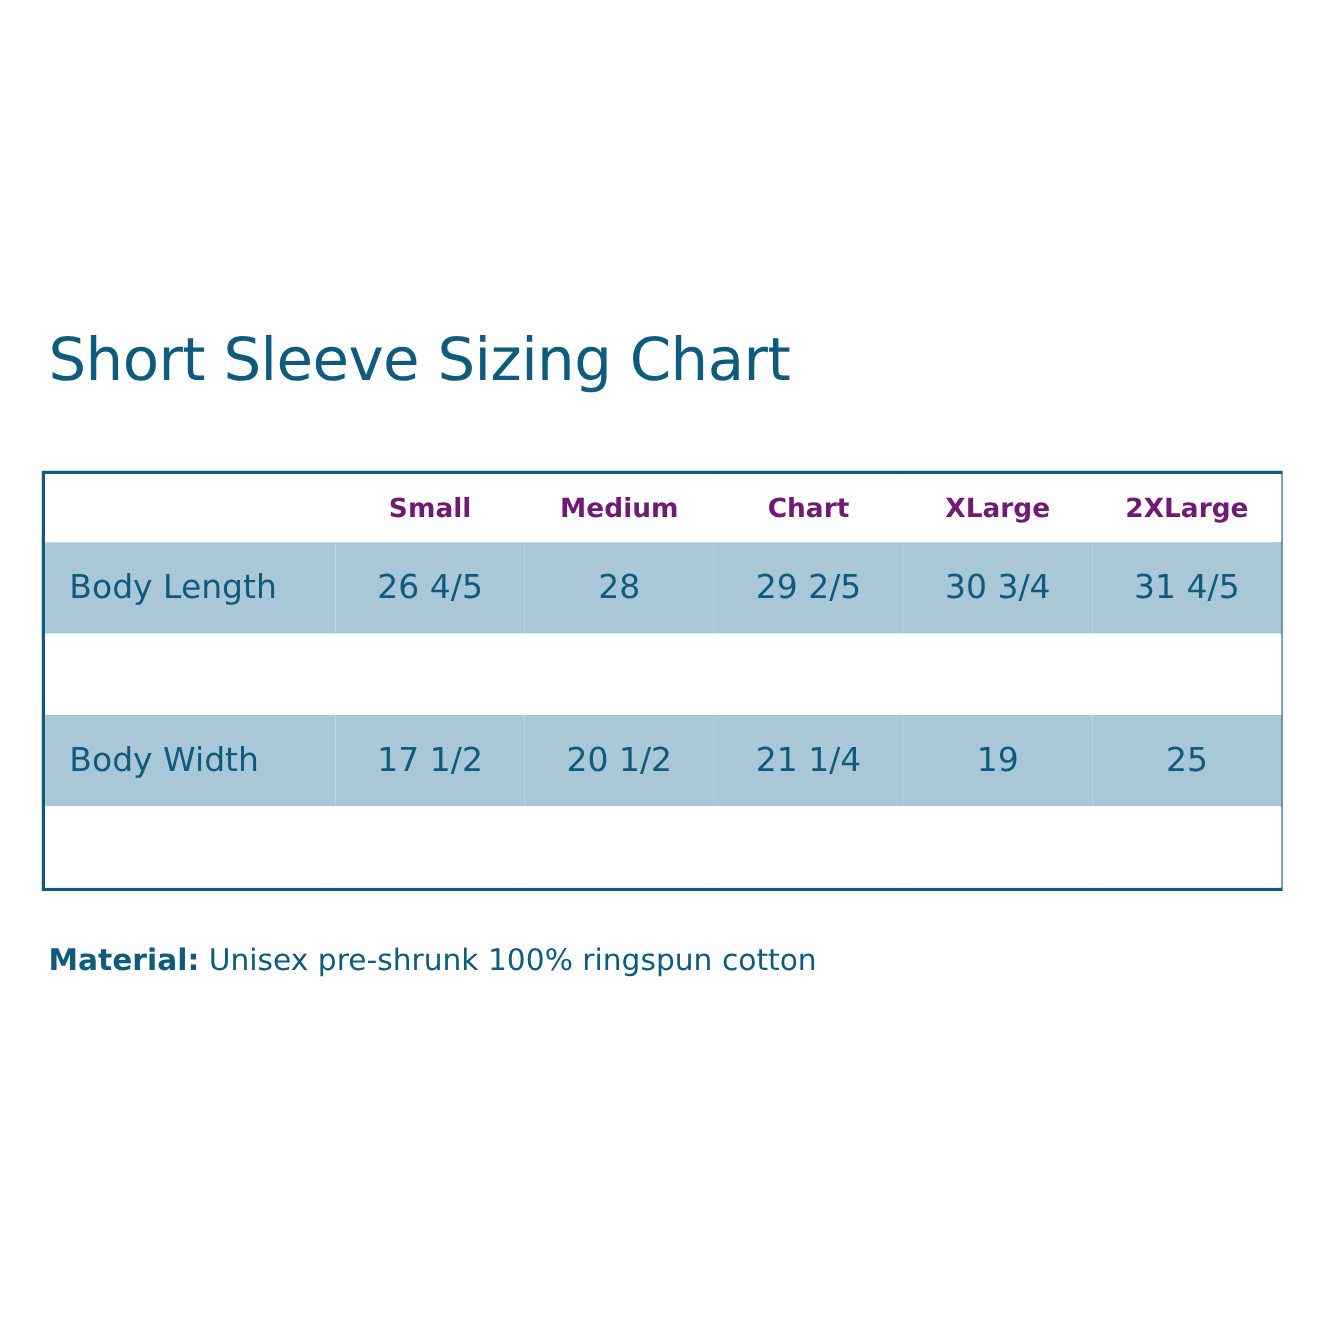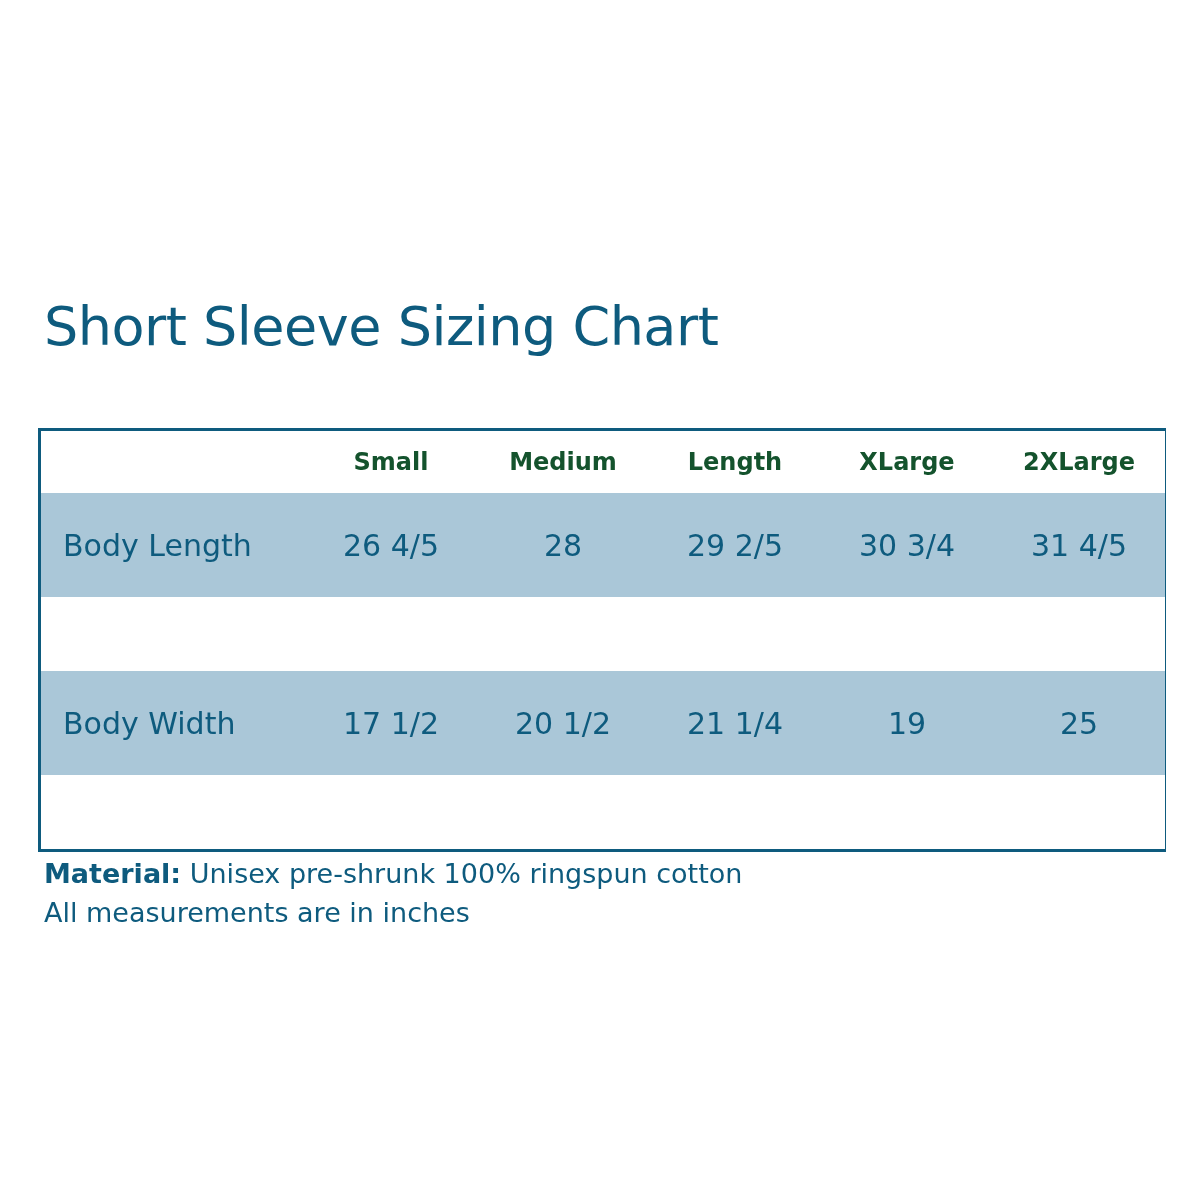--- a/index.html
+++ b/index.html
@@ -52,25 +52,25 @@
   }
   .col-label { width: 264px; }
   .col-size  { width: 172px; }
 
   tr.header-row td {
     height: 62px;
     vertical-align: middle;
     text-align: center;
     font-size: 24px;
     font-weight: bold;
-    color: #14532d;
+    color: #701a75;
     background: #ffffff;
   }
   tr.data-row td {
-    height: 104px;
+    height: 83px;
     vertical-align: middle;
     text-align: center;
     font-size: 30px;
     color: #0e5b7e;
     background: #aac7d8;
   }
   tr.data-row td.row-label {
     text-align: left;
     padding-left: 22px;
     font-size: 30px;
@@ -107,21 +107,21 @@
         <col class="col-size">
         <col class="col-size">
         <col class="col-size">
         <col class="col-size">
       </colgroup>
       <tbody>
         <tr class="header-row">
           <td></td>
           <td>Small</td>
           <td>Medium</td>
-          <td>Length</td>
+          <td>Chart</td>
           <td>XLarge</td>
           <td>2XLarge</td>
         </tr>
 
         <tr class="data-row">
           <td class="row-label">Body Length</td>
           <td>26 4/5</td>
           <td>28</td>
           <td>29 2/5</td>
           <td>30 3/4</td>
@@ -156,16 +156,15 @@
         </tr>
       </tbody>
     </table>
   </div>
 
   <div class="notes">
     <div>
       <span class="label">Material:</span>
       <span>Unisex pre-shrunk 100% ringspun cotton</span>
     </div>
-    <div>All measurements are in inches</div>
   </div>
 
 </div>
 
 </body></html>

